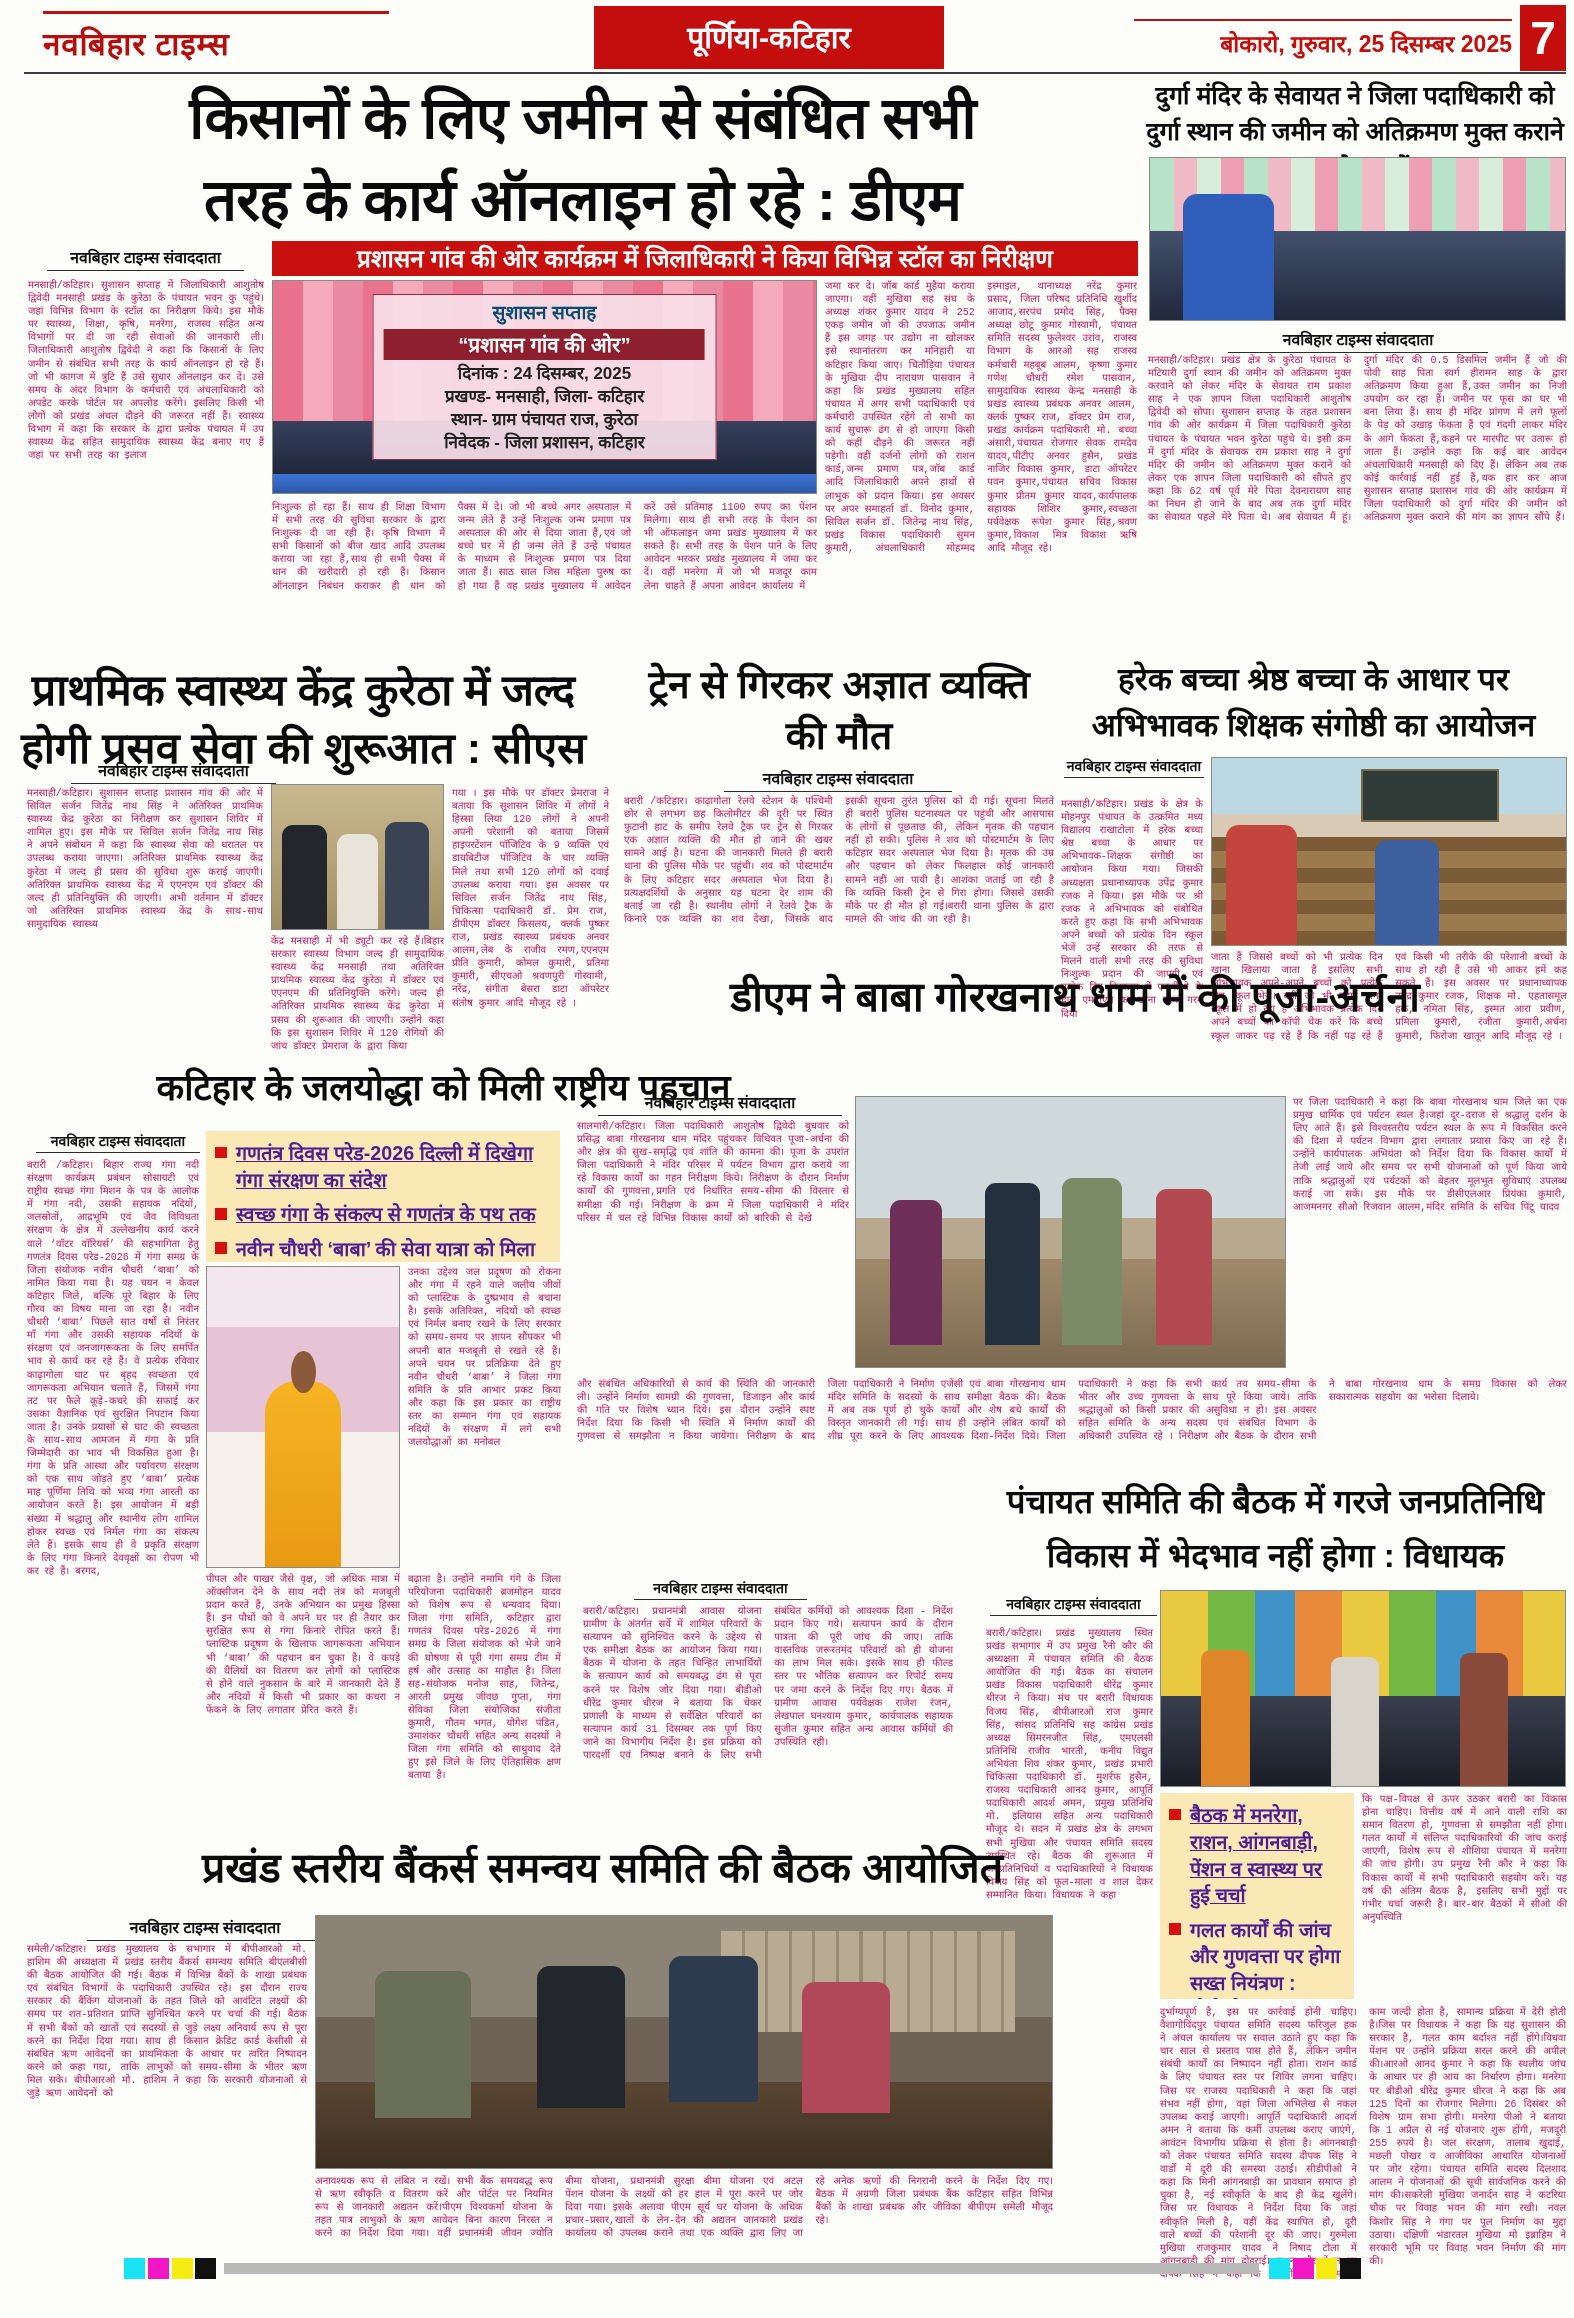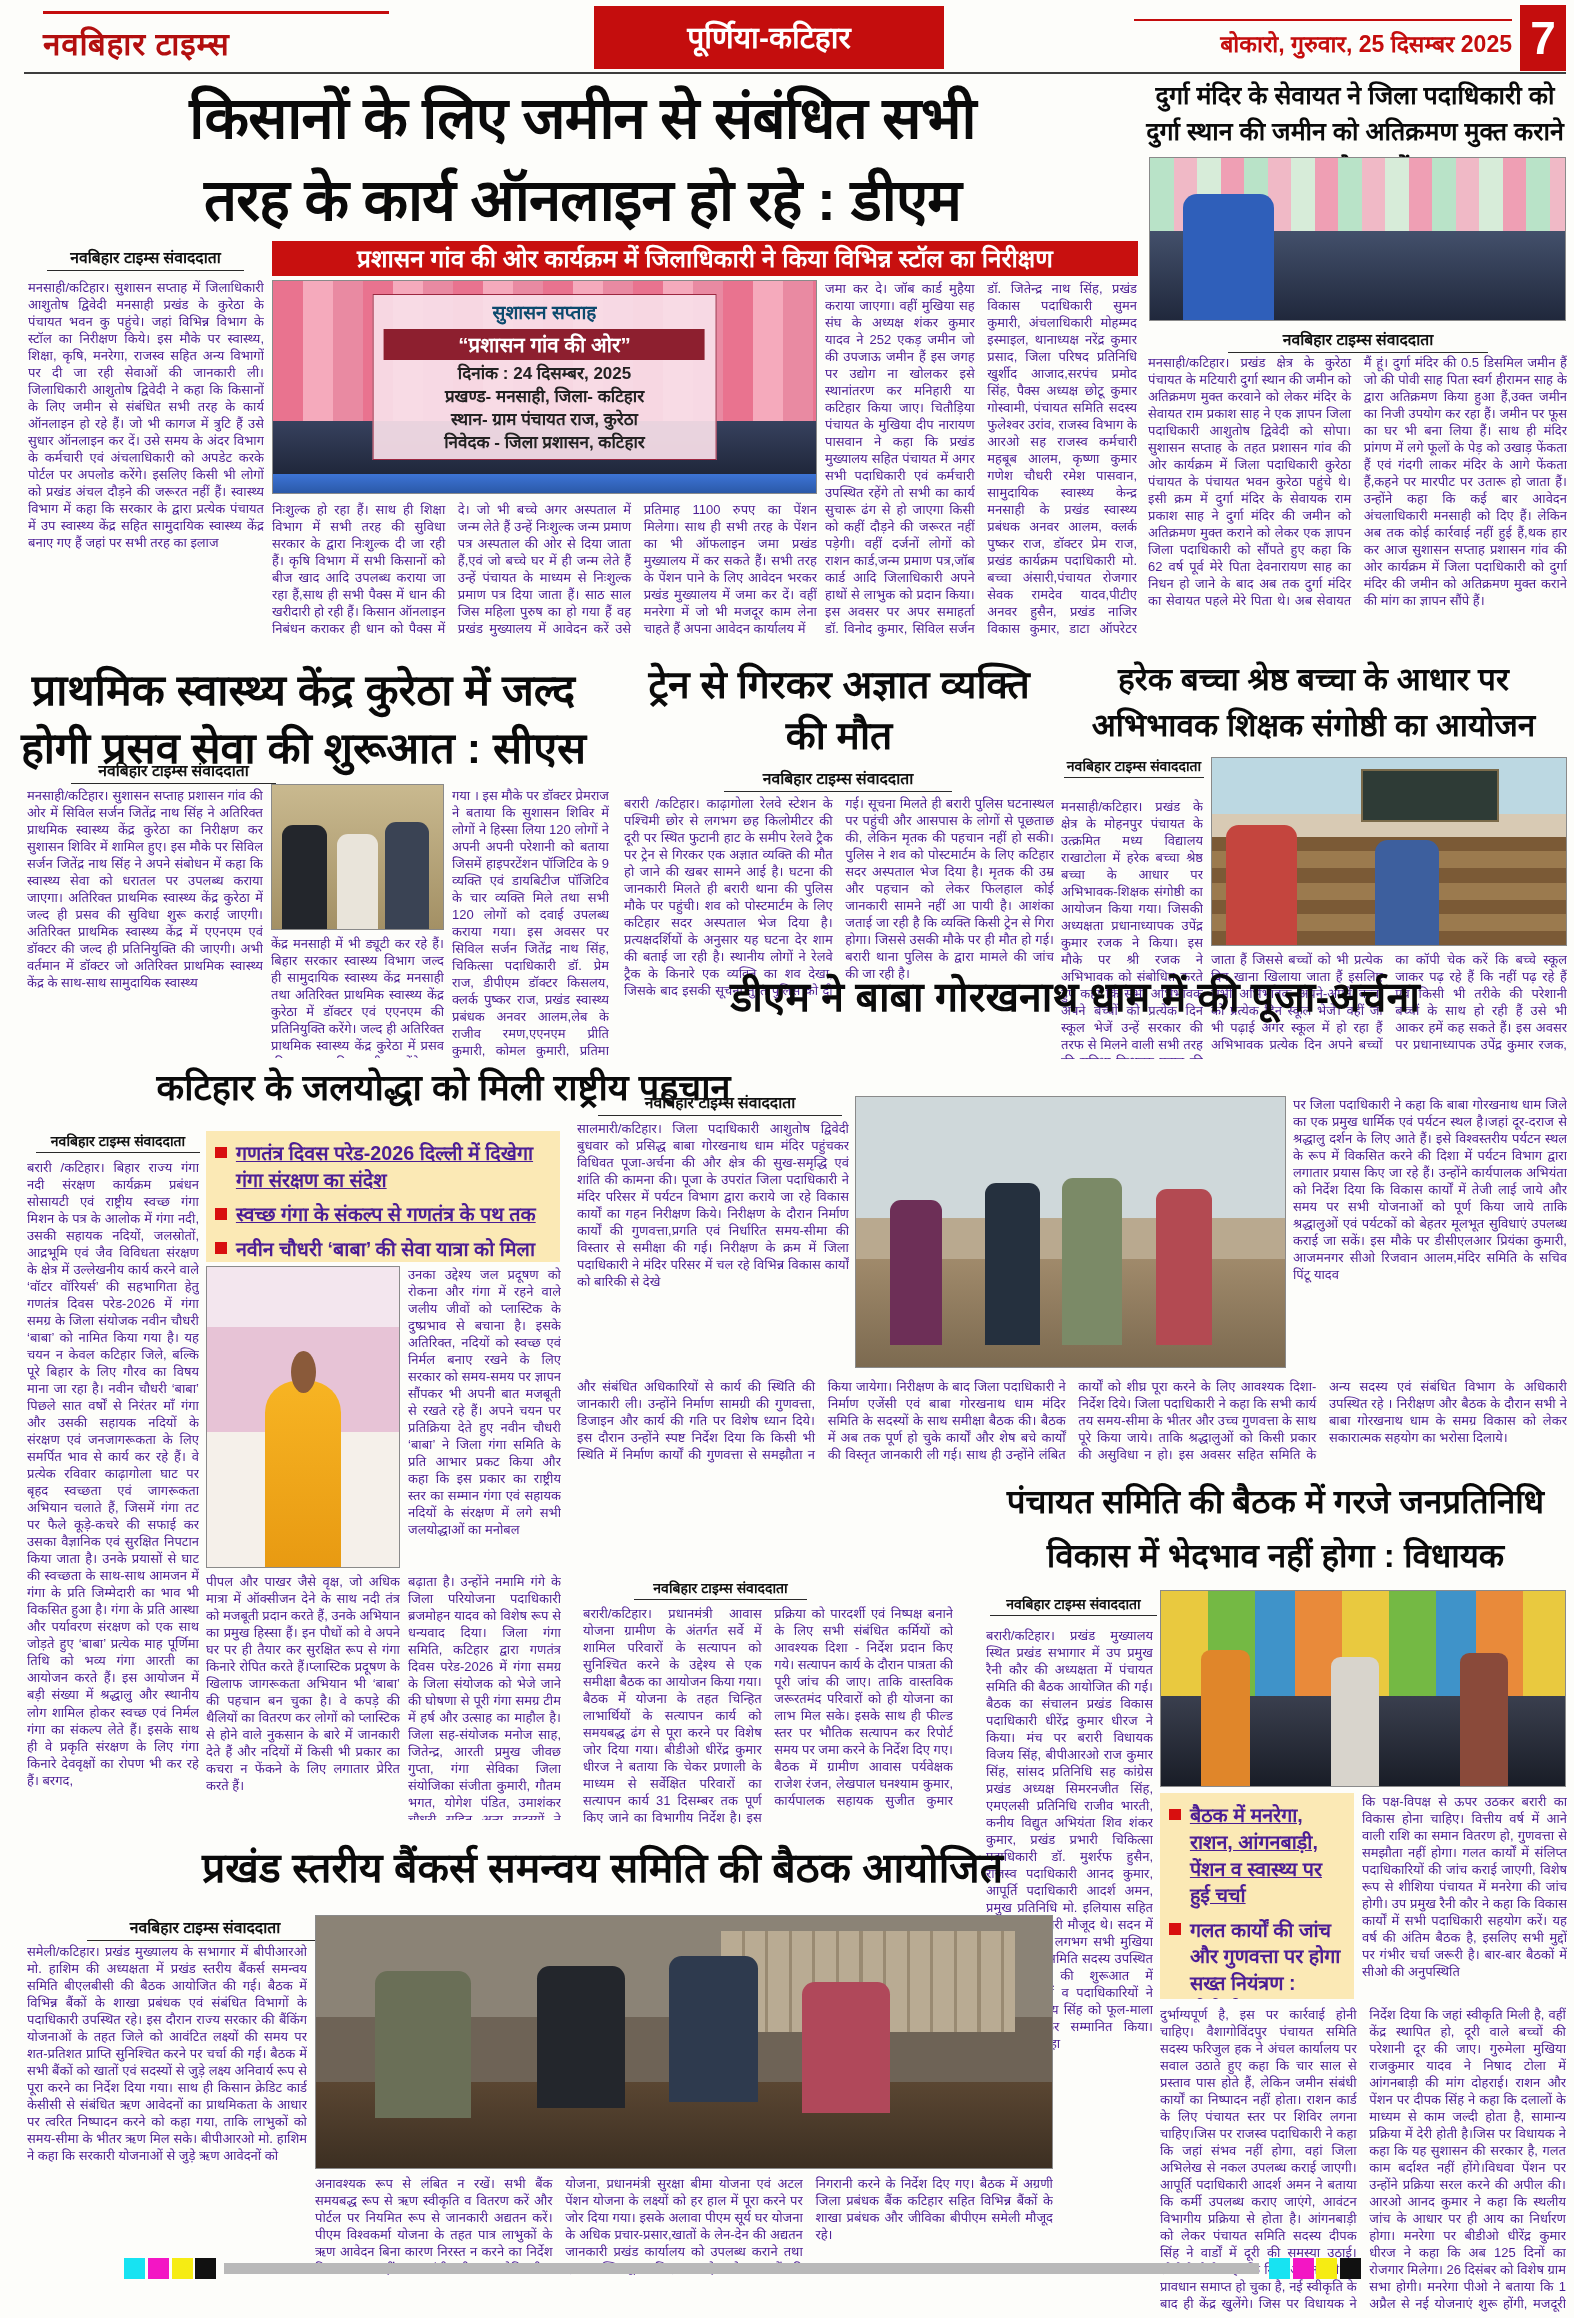--- a/index.html
+++ b/index.html
@@ -11,21 +11,21 @@
   .redbar{background:#c40d0d;height:3.1px;}
   .edition-box{background:#c40d0d;color:#ffffff;font-size:30px;font-weight:800;text-align:center;}
   .dateline{color:#c40d0d;font-size:23px;font-weight:700;text-align:right;}
   .pagebox{background:#c40d0d;color:#ffffff;font-size:46px;font-weight:800;text-align:center;}
   .mastrule{background:#3d3d3d;height:2.4px;}
   
   .hl{font-weight:800;color:#0a0a0a;text-align:center;line-height:1.32;}
   .hl-main{font-size:58px;letter-spacing:-0.8px;}
   .subhead{background:#c8100f;color:#ffffff;font-weight:800;font-size:24.4px;text-align:center;}
   .byline{font-weight:700;font-size:15.7px;text-align:center;border-bottom:1.6px solid #2a2a2a;padding-bottom:2.4px;color:#111;}
-  .body-txt{font-size:13px;line-height:1.31;text-align:justify;overflow:hidden;color:#4c1d95;}
+  .body-txt{font-size:10px;line-height:1.31;text-align:justify;overflow:hidden;color:#be185d;font-family:Liberation Mono, monospace;}
   .cols2{column-count:2;column-gap:12.6px;}
   .cols3{column-count:3;column-gap:12.6px;}
   .cols4{column-count:4;column-gap:12.6px;}
   
   .photo{overflow:hidden;border:0.8px solid #8a8a8a;box-sizing:border-box;}
   .ph-main{background:repeating-linear-gradient(90deg,#e9738f 0 30px,#f5aabc 30px 60px,#e98aa2 60px 90px);}
   .ph-people{position:absolute;left:0;right:0;bottom:0;height:34%;background:linear-gradient(#37415e,#171d2e);}
   .ph-table{position:absolute;left:0;right:0;bottom:0;height:9%;background:linear-gradient(#3d74d6,#27taac);background:linear-gradient(#3d74d6,#2b59a8);}
   .ph-banner{position:absolute;left:50%;top:6%;transform:translateX(-50%);width:62%;background:rgba(248,223,232,.93);
              border:1.6px solid #9c2740;text-align:center;padding:4.7px 3.1px;}

